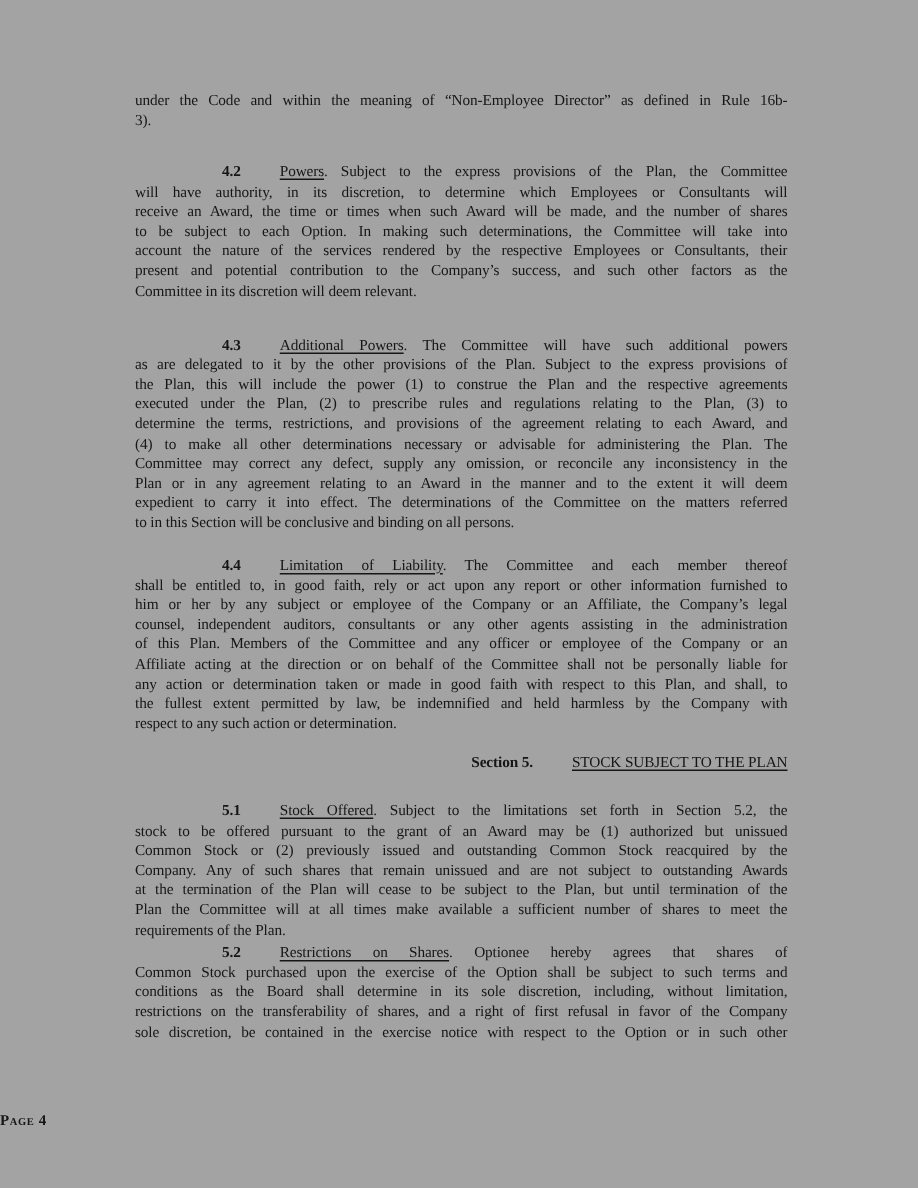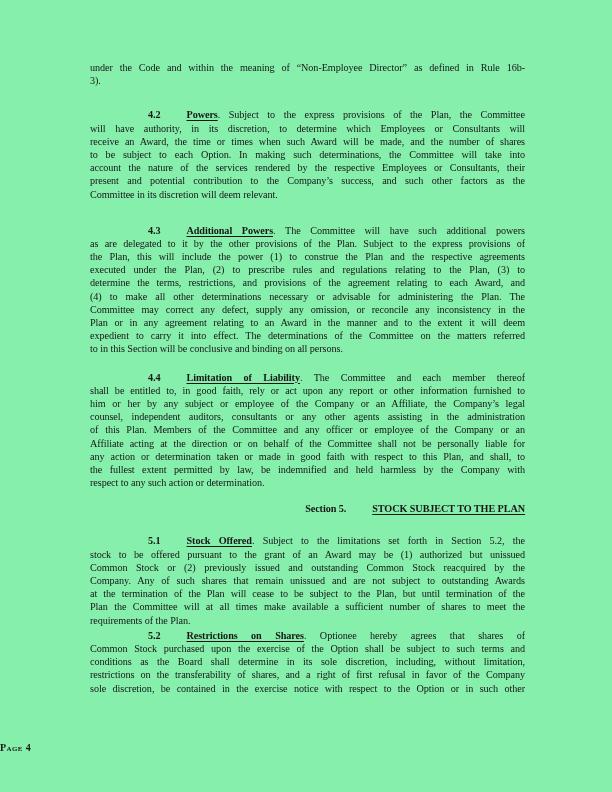--- a/index.html
+++ b/index.html
@@ -9,21 +9,21 @@
   }
   body {
     width: 612px;
     height: 792px;
     overflow: hidden;
   }
   .page {
     position: relative;
     width: 612px;
     height: 792px;
-    background: #86efac;
+    background: #a3a3a3;
     color: #161616;
     font-family: "Liberation Serif", "DejaVu Serif", serif;
   }
   .content {
     position: absolute;
     left: 90px;
     top: 61px;
     width: 435px;
     font-size: 10.2px;
     line-height: 13.2px;
@@ -33,21 +33,21 @@
   .ln {
     text-align: justify;
     text-align-last: justify;
     height: 13.2px;
     overflow: hidden;
   }
   .ln.last { text-align-last: left; }
   .ln.first { text-indent: 58px; }
   .num { font-weight: bold; }
   .title {
-    font-weight: bold;
+    font-weight: normal;
     text-decoration: underline;
     text-decoration-thickness: 1.1px;
     text-underline-offset: 1.6px;
   }
   .tab { display: inline-block; width: 26px; }
   .p42 { margin-top: 21px; }
   .p43 { margin-top: 23px; }
   .p44 { margin-top: 15px; }
   .h5  { margin-top: 13px; }
   .p51 { margin-top: 19px; }

